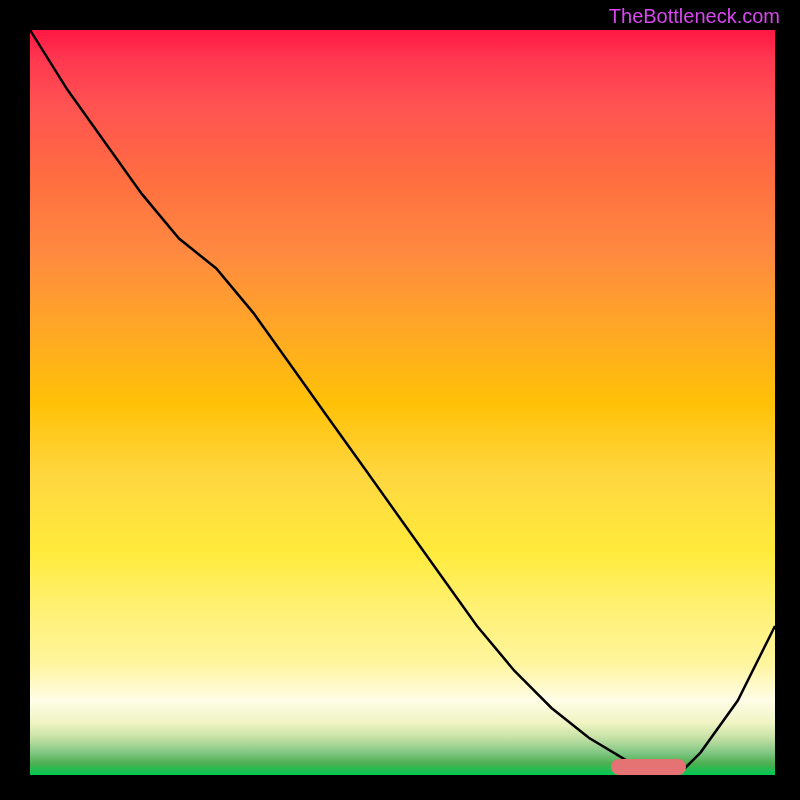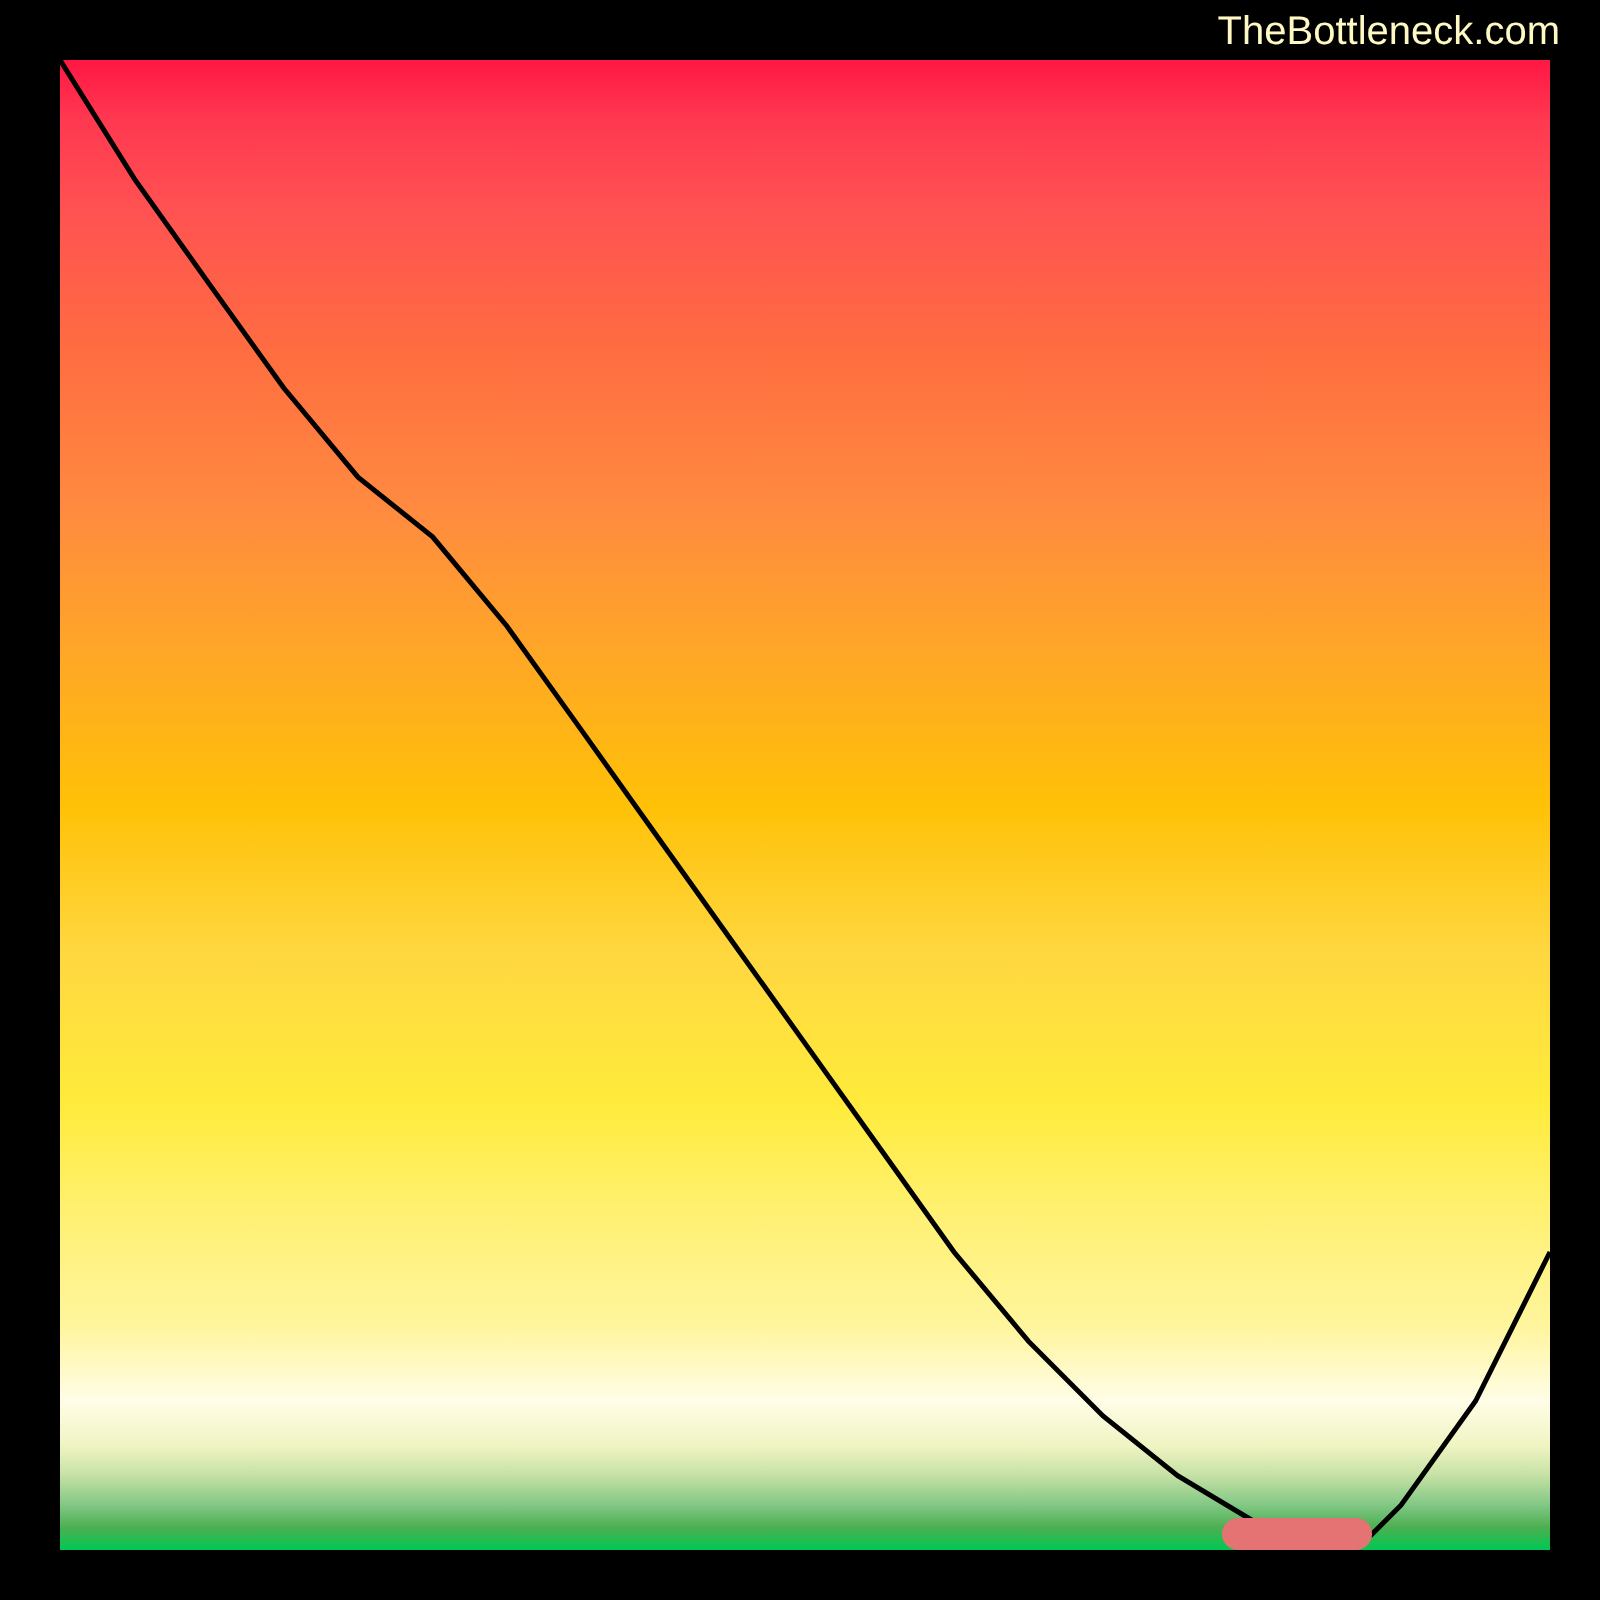--- a/index.html
+++ b/index.html
@@ -11,21 +11,21 @@
       width: 800px;
       height: 800px;
       background: #000;
       position: relative;
       font-family: Arial, sans-serif;
     }
     .watermark {
       position: absolute;
       top: 5px;
       right: 20px;
-      color: #fef9c3;
+      color: #d946ef;
       font-size: 20px;
       font-weight: normal;
       z-index: 10;
     }
     .chart-area {
       position: absolute;
       left: 30px;
       top: 30px;
       width: 745px;
       height: 745px;

